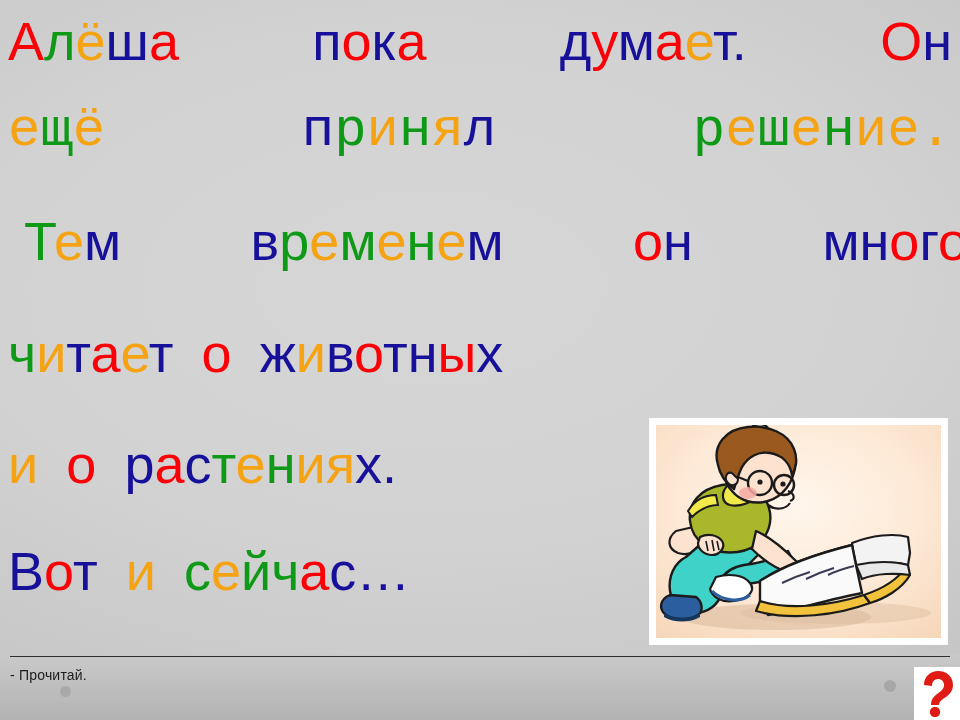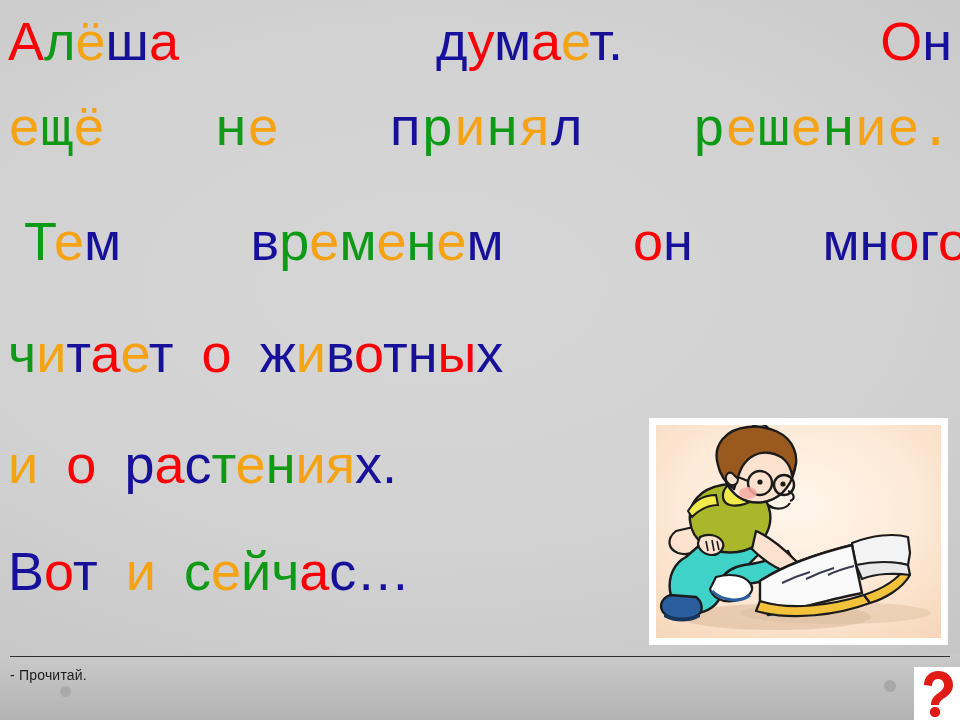--- a/index.html
+++ b/index.html
@@ -141,26 +141,26 @@
   #help-button svg { display:block; }
 </style>
 </head>
 <body>
 
 <div id="slide">
 
   <div id="textbody">
     <div class="line justify" id="l1">
         <span class="w"><span class="c-red">А</span><span class="c-green">л</span><span class="c-orange">ё</span><span class="c-blue">ш</span><span class="c-red">а</span></span>
+        <span class="w"><span class="c-blue">п</span><span class="c-red">о</span><span class="c-blue">к</span><span class="c-red">а</span></span>
         <span class="w"><span class="c-blue">д</span><span class="c-red">у</span><span class="c-blue">м</span><span class="c-red">а</span><span class="c-orange">е</span><span class="c-blue">т</span><span class="c-blue">.</span></span>
         <span class="w"><span class="c-red">О</span><span class="c-blue">н</span></span>
       </div>
     <div class="line justify" id="l2">
         <span class="w"><span class="c-orange">е</span><span class="c-green">щ</span><span class="c-orange">ё</span></span>
-        <span class="w"><span class="c-green">н</span><span class="c-orange">е</span></span>
         <span class="w"><span class="c-blue">п</span><span class="c-green">р</span><span class="c-orange">и</span><span class="c-green">н</span><span class="c-orange">я</span><span class="c-blue">л</span></span>
         <span class="w"><span class="c-green">р</span><span class="c-orange">е</span><span class="c-green">ш</span><span class="c-orange">е</span><span class="c-green">н</span><span class="c-orange">и</span><span class="c-orange">е</span><span class="c-orange">.</span></span>
       </div>
     <div class="line justify" id="l3">
         <span class="w"><span class="c-green">Т</span><span class="c-orange">е</span><span class="c-blue">м</span></span>
         <span class="w"><span class="c-blue">в</span><span class="c-green">р</span><span class="c-orange">е</span><span class="c-green">м</span><span class="c-orange">е</span><span class="c-green">н</span><span class="c-orange">е</span><span class="c-blue">м</span></span>
         <span class="w"><span class="c-red">о</span><span class="c-blue">н</span></span>
         <span class="w"><span class="c-blue">м</span><span class="c-blue">н</span><span class="c-red">о</span><span class="c-blue">г</span><span class="c-red">о</span></span>
       </div>
     <div class="line left" id="l4">

